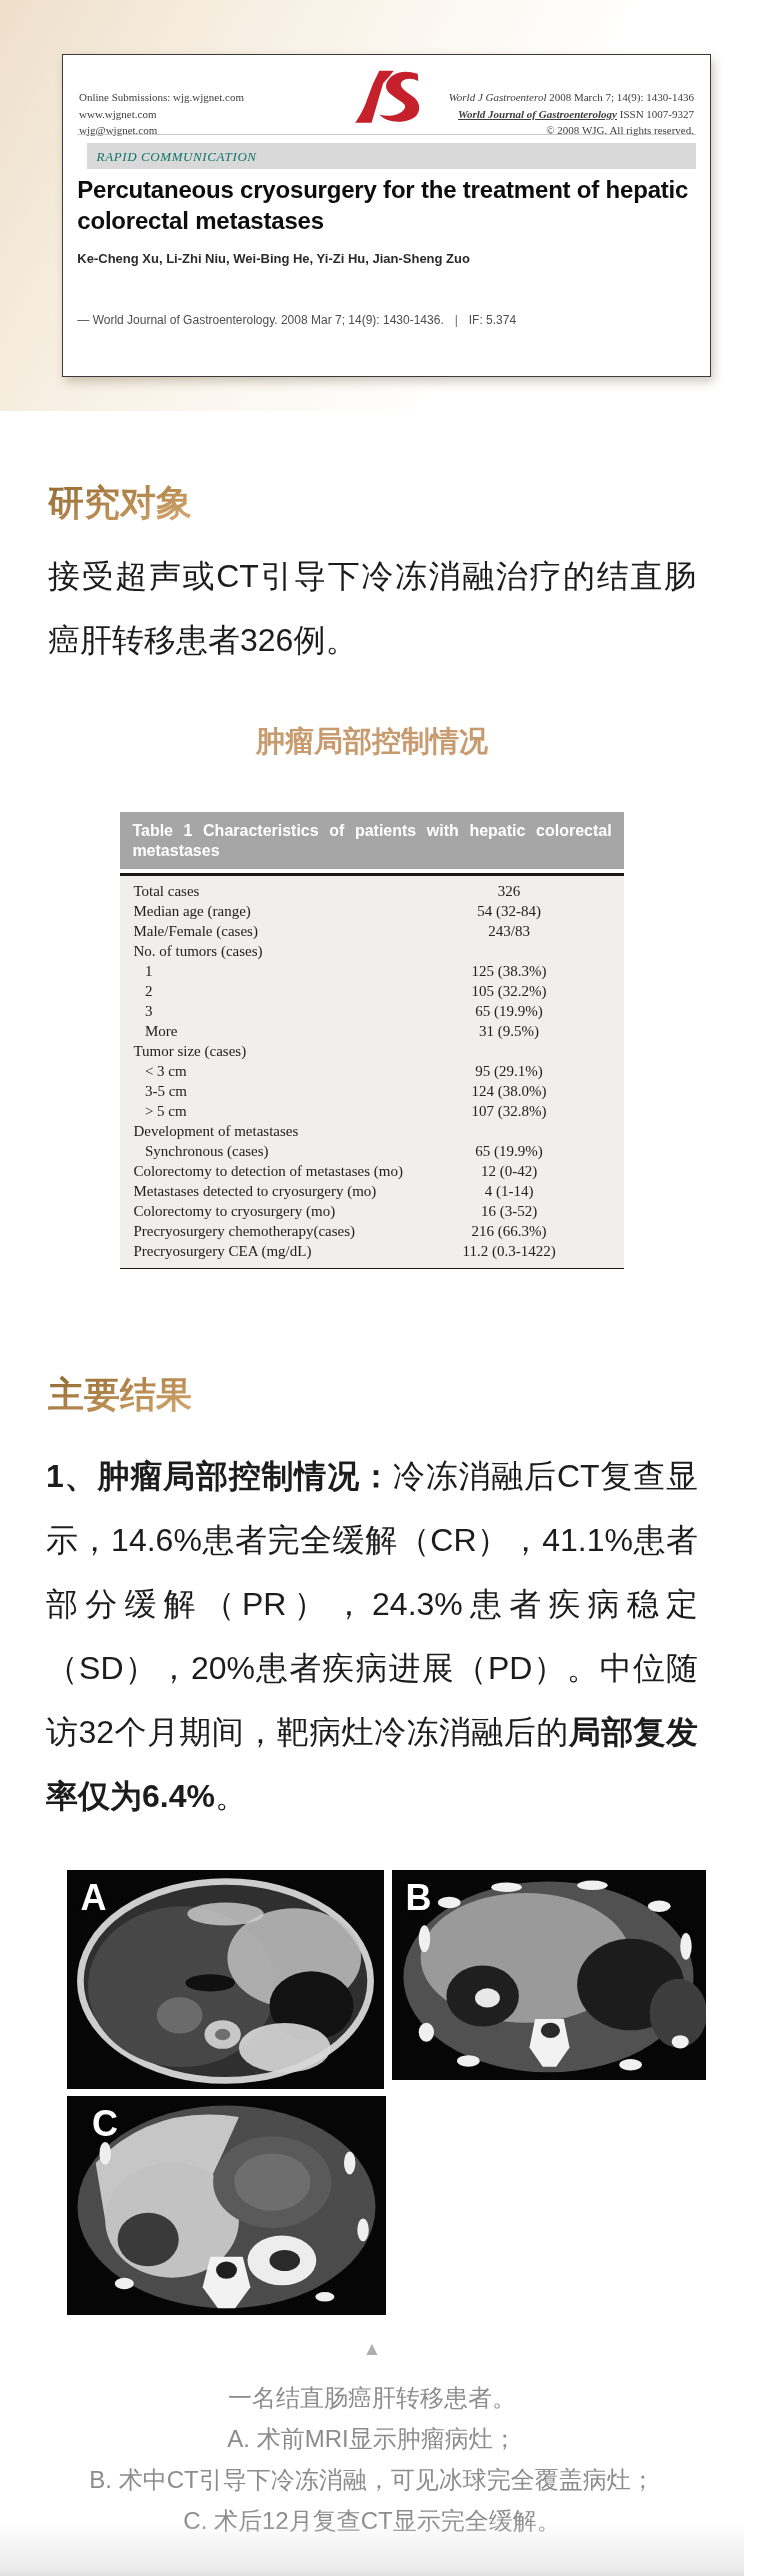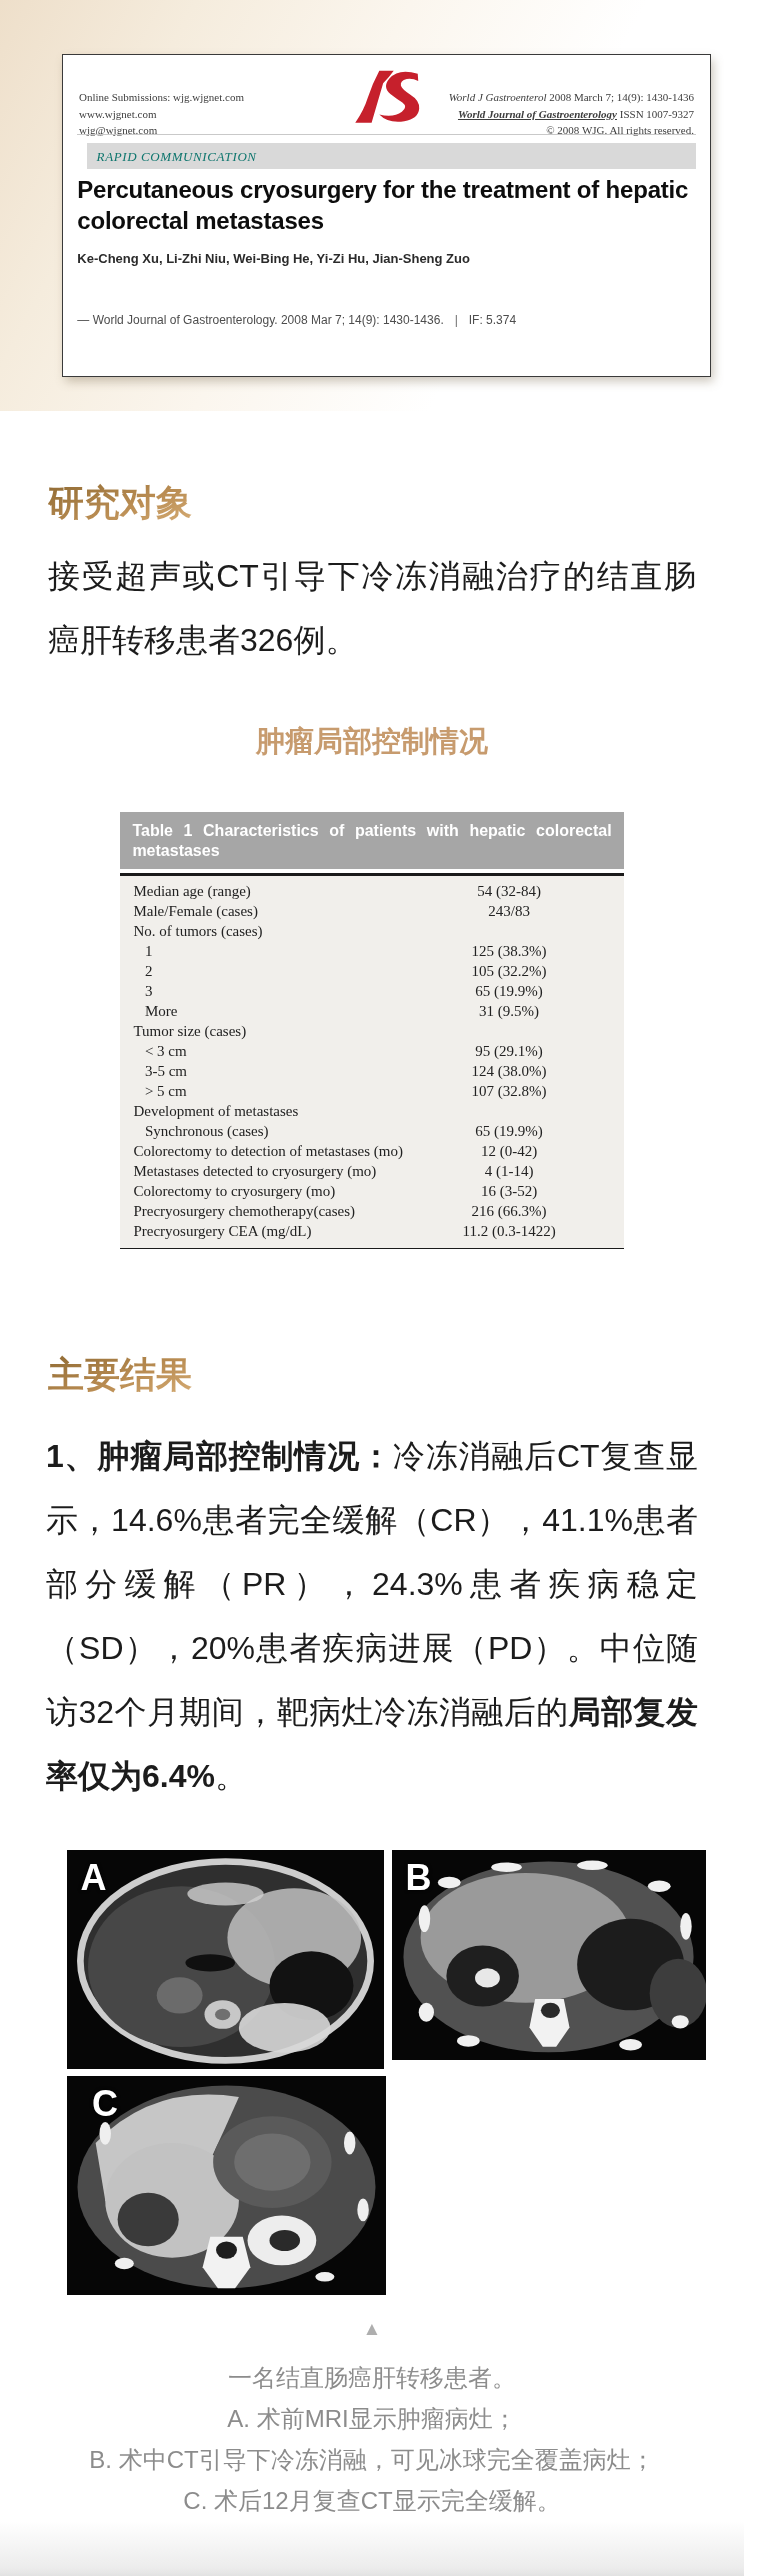--- a/index.html
+++ b/index.html
@@ -111,20 +111,24 @@
 
   <div class="sect"><h2 class="gold-h" id="study-heading">研究对象</h2></div>
   <p class="cn-p">接受超声或CT引导下冷冻消融治疗的结直肠癌肝转移患者326例。</p>
 
   <div class="baseline-h">肿瘤局部控制情况</div>
   <div class="table-wrap">
     <div class="t-header">Table 1  Characteristics of patients with hepatic colorectal metastases</div>
     <div class="t-gap"></div>
     <div class="t-rule"></div>
     <div class="t-body">
+        <div class="t-row indent0">
+          <span class="t-lbl">Total cases</span>
+          <span class="t-val">326</span>
+        </div>
         <div class="t-row indent0">
           <span class="t-lbl">Median age (range)</span>
           <span class="t-val">54 (32-84)</span>
         </div>
         <div class="t-row indent0">
           <span class="t-lbl">Male/Female (cases)</span>
           <span class="t-val">243/83</span>
         </div>
         <div class="t-row indent0">
           <span class="t-lbl">No. of tumors (cases)</span>

